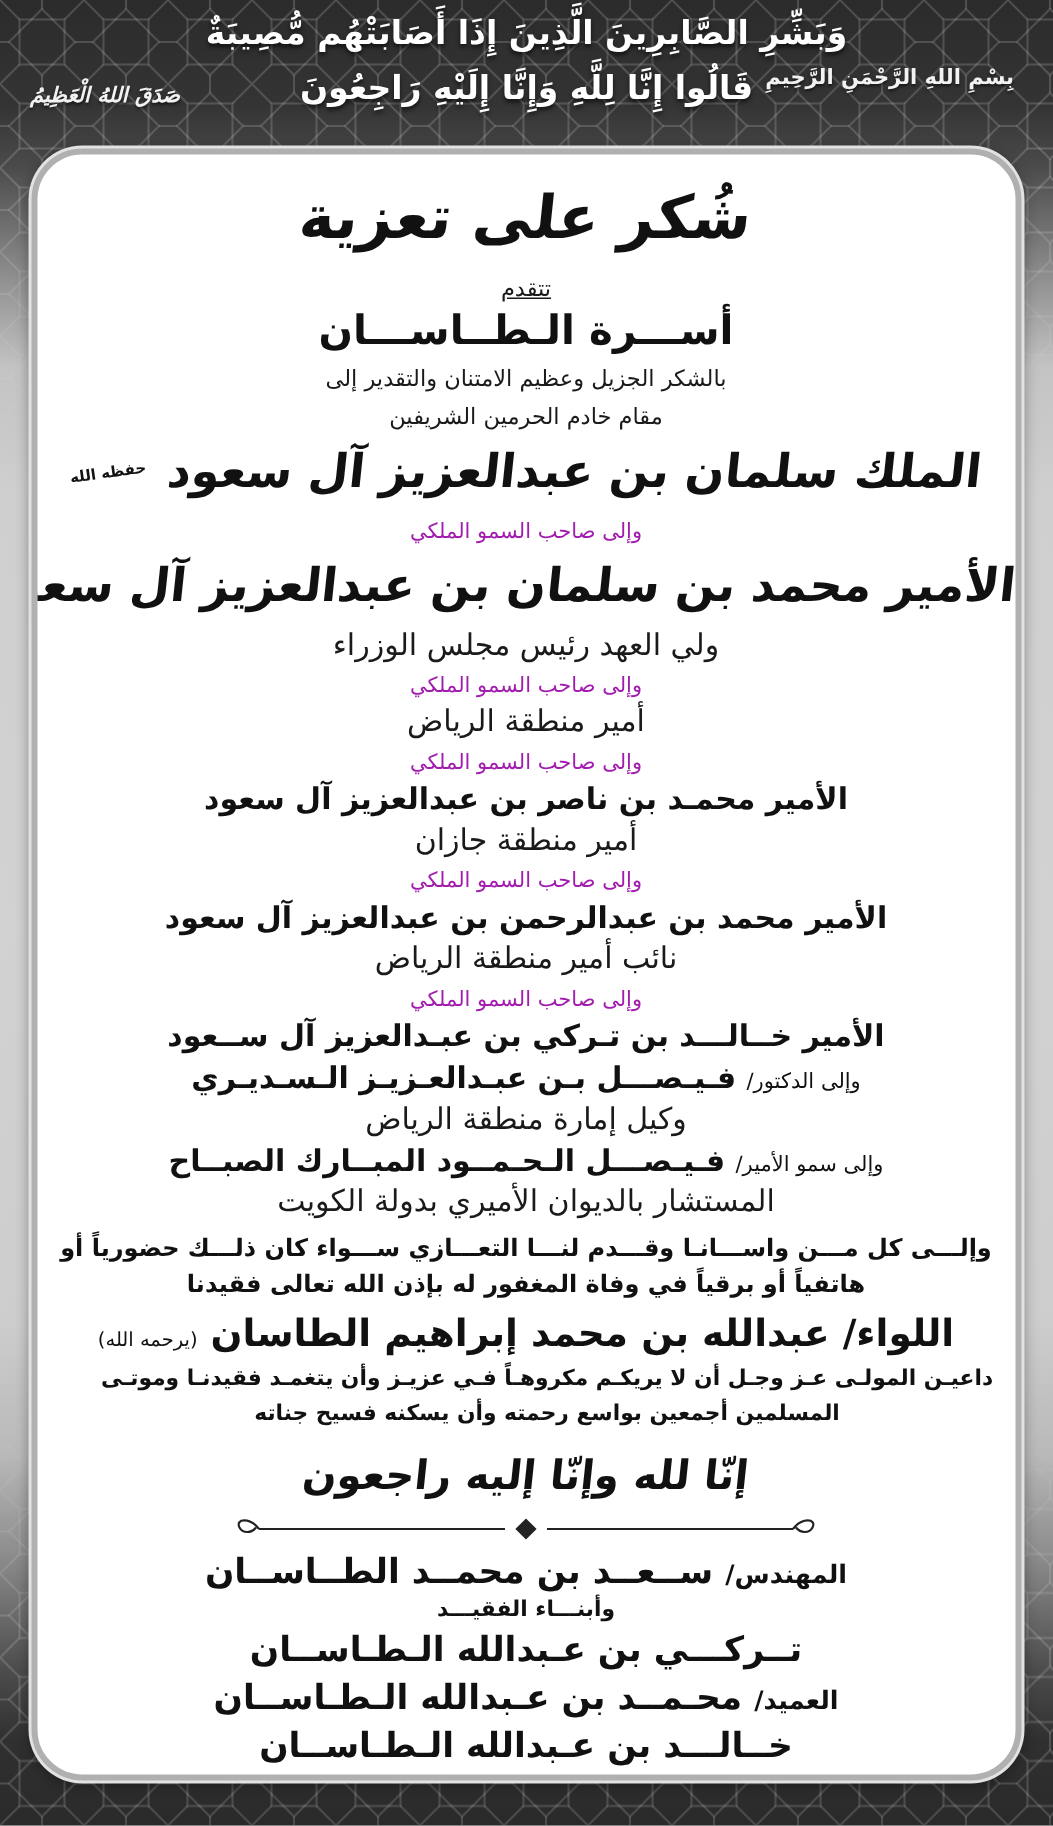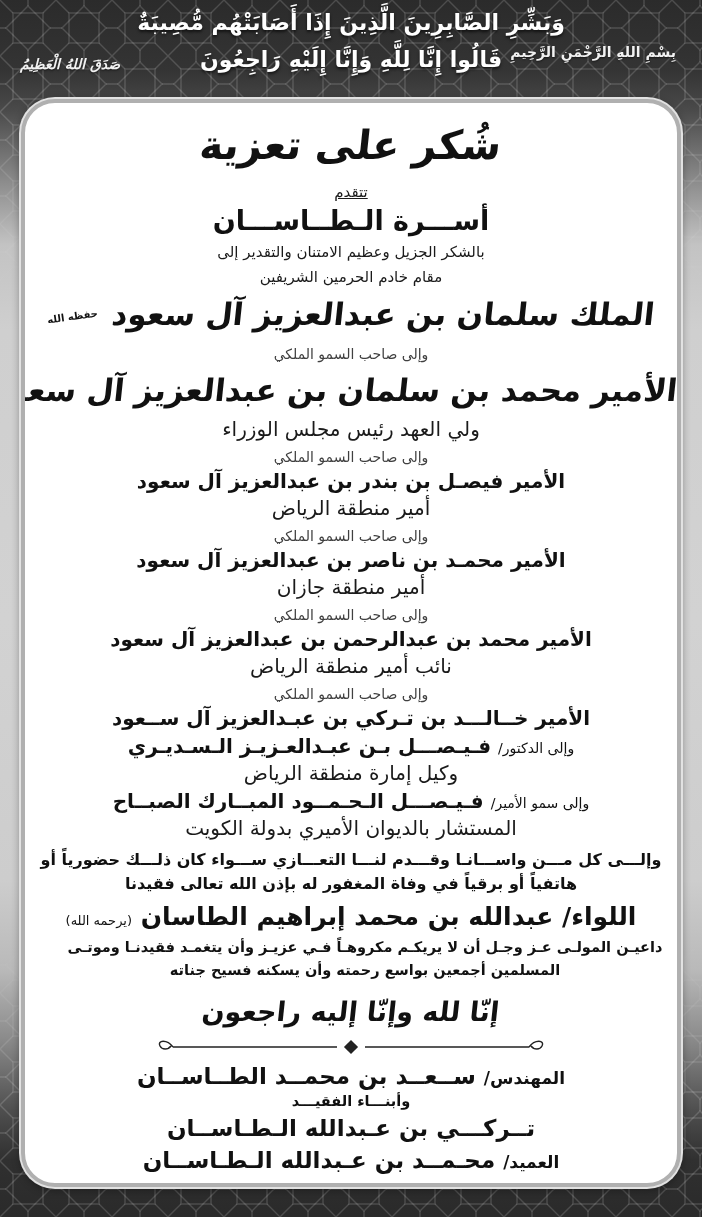--- a/index.html
+++ b/index.html
@@ -38,21 +38,21 @@
     overflow:hidden;color:#111;text-align:center;direction:rtl;
     padding-top:4px;
   }
   .cal{font-weight:bold;transform:skewX(-6deg);display:inline-block;}
   .title-cal{font-size:40px;line-height:1.5;margin-top:8px;}
   .presents{font-size:15px;margin-top:8px;color:#1a1a1a;text-decoration:underline;}
   .family{font-size:27px;font-weight:bold;margin-top:4px;}
   .thin-line{font-size:15px;margin-top:7px;color:#1a1a1a;}
   .royal-cal{font-size:31px;line-height:1.55;margin-top:4px;white-space:nowrap;}
   .seal{font-size:10px;font-weight:bold;vertical-align:middle;margin-right:4px;display:inline-block;transform:rotate(-8deg);}
-  .hrh{font-size:14px;margin-top:8px;color:#404040;}
+  .hrh{font-size:14px;margin-top:8px;color:#a21caf;}
   .bold-name{font-size:20px;font-weight:bold;margin-top:4px;white-space:nowrap;}
   .sub{font-size:20px;margin-top:3px;color:#1a1a1a;}
   .prefix{font-size:14px;font-weight:normal;}
   .para{font-size:16px;font-weight:bold;line-height:1.5;margin-top:8px;}
   .deceased{font-size:25px;font-weight:bold;margin-top:6px;white-space:nowrap;}
   .mercy{font-size:13px;font-weight:normal;}
   .prayer{font-size:14.5px;font-weight:bold;line-height:1.55;margin-top:5px;padding-left:28px;}
   .istirja{font-size:27px;line-height:1.7;margin-top:8px;}
   .divider{margin:2px auto 0 auto;display:block;}
   .sig{font-size:23px;font-weight:bold;margin-top:6px;white-space:nowrap;}
@@ -114,21 +114,20 @@
 
     <div class="hrh">وإلى صاحب السمو الملكي</div>
 
     <div class="royal-cal">
       <span class="cal">الأمير محمد بن سلمان بن عبدالعزيز آل سعود</span>
       
     </div>
     <div class="sub">ولي العهد رئيس مجلس الوزراء</div>
 
     <div class="hrh">وإلى صاحب السمو الملكي</div>
-    <div class="bold-name">الأمير فيصـل بن بندر بن عبدالعزيز آل سعود</div>
     <div class="sub">أمير منطقة الرياض</div>
 
     <div class="hrh">وإلى صاحب السمو الملكي</div>
     <div class="bold-name">الأمير محمـد بن ناصر بن عبدالعزيز آل سعود</div>
     <div class="sub">أمير منطقة جازان</div>
 
     <div class="hrh">وإلى صاحب السمو الملكي</div>
     <div class="bold-name">الأمير محمد بن عبدالرحمن بن عبدالعزيز آل سعود</div>
     <div class="sub">نائب أمير منطقة الرياض</div>
 

